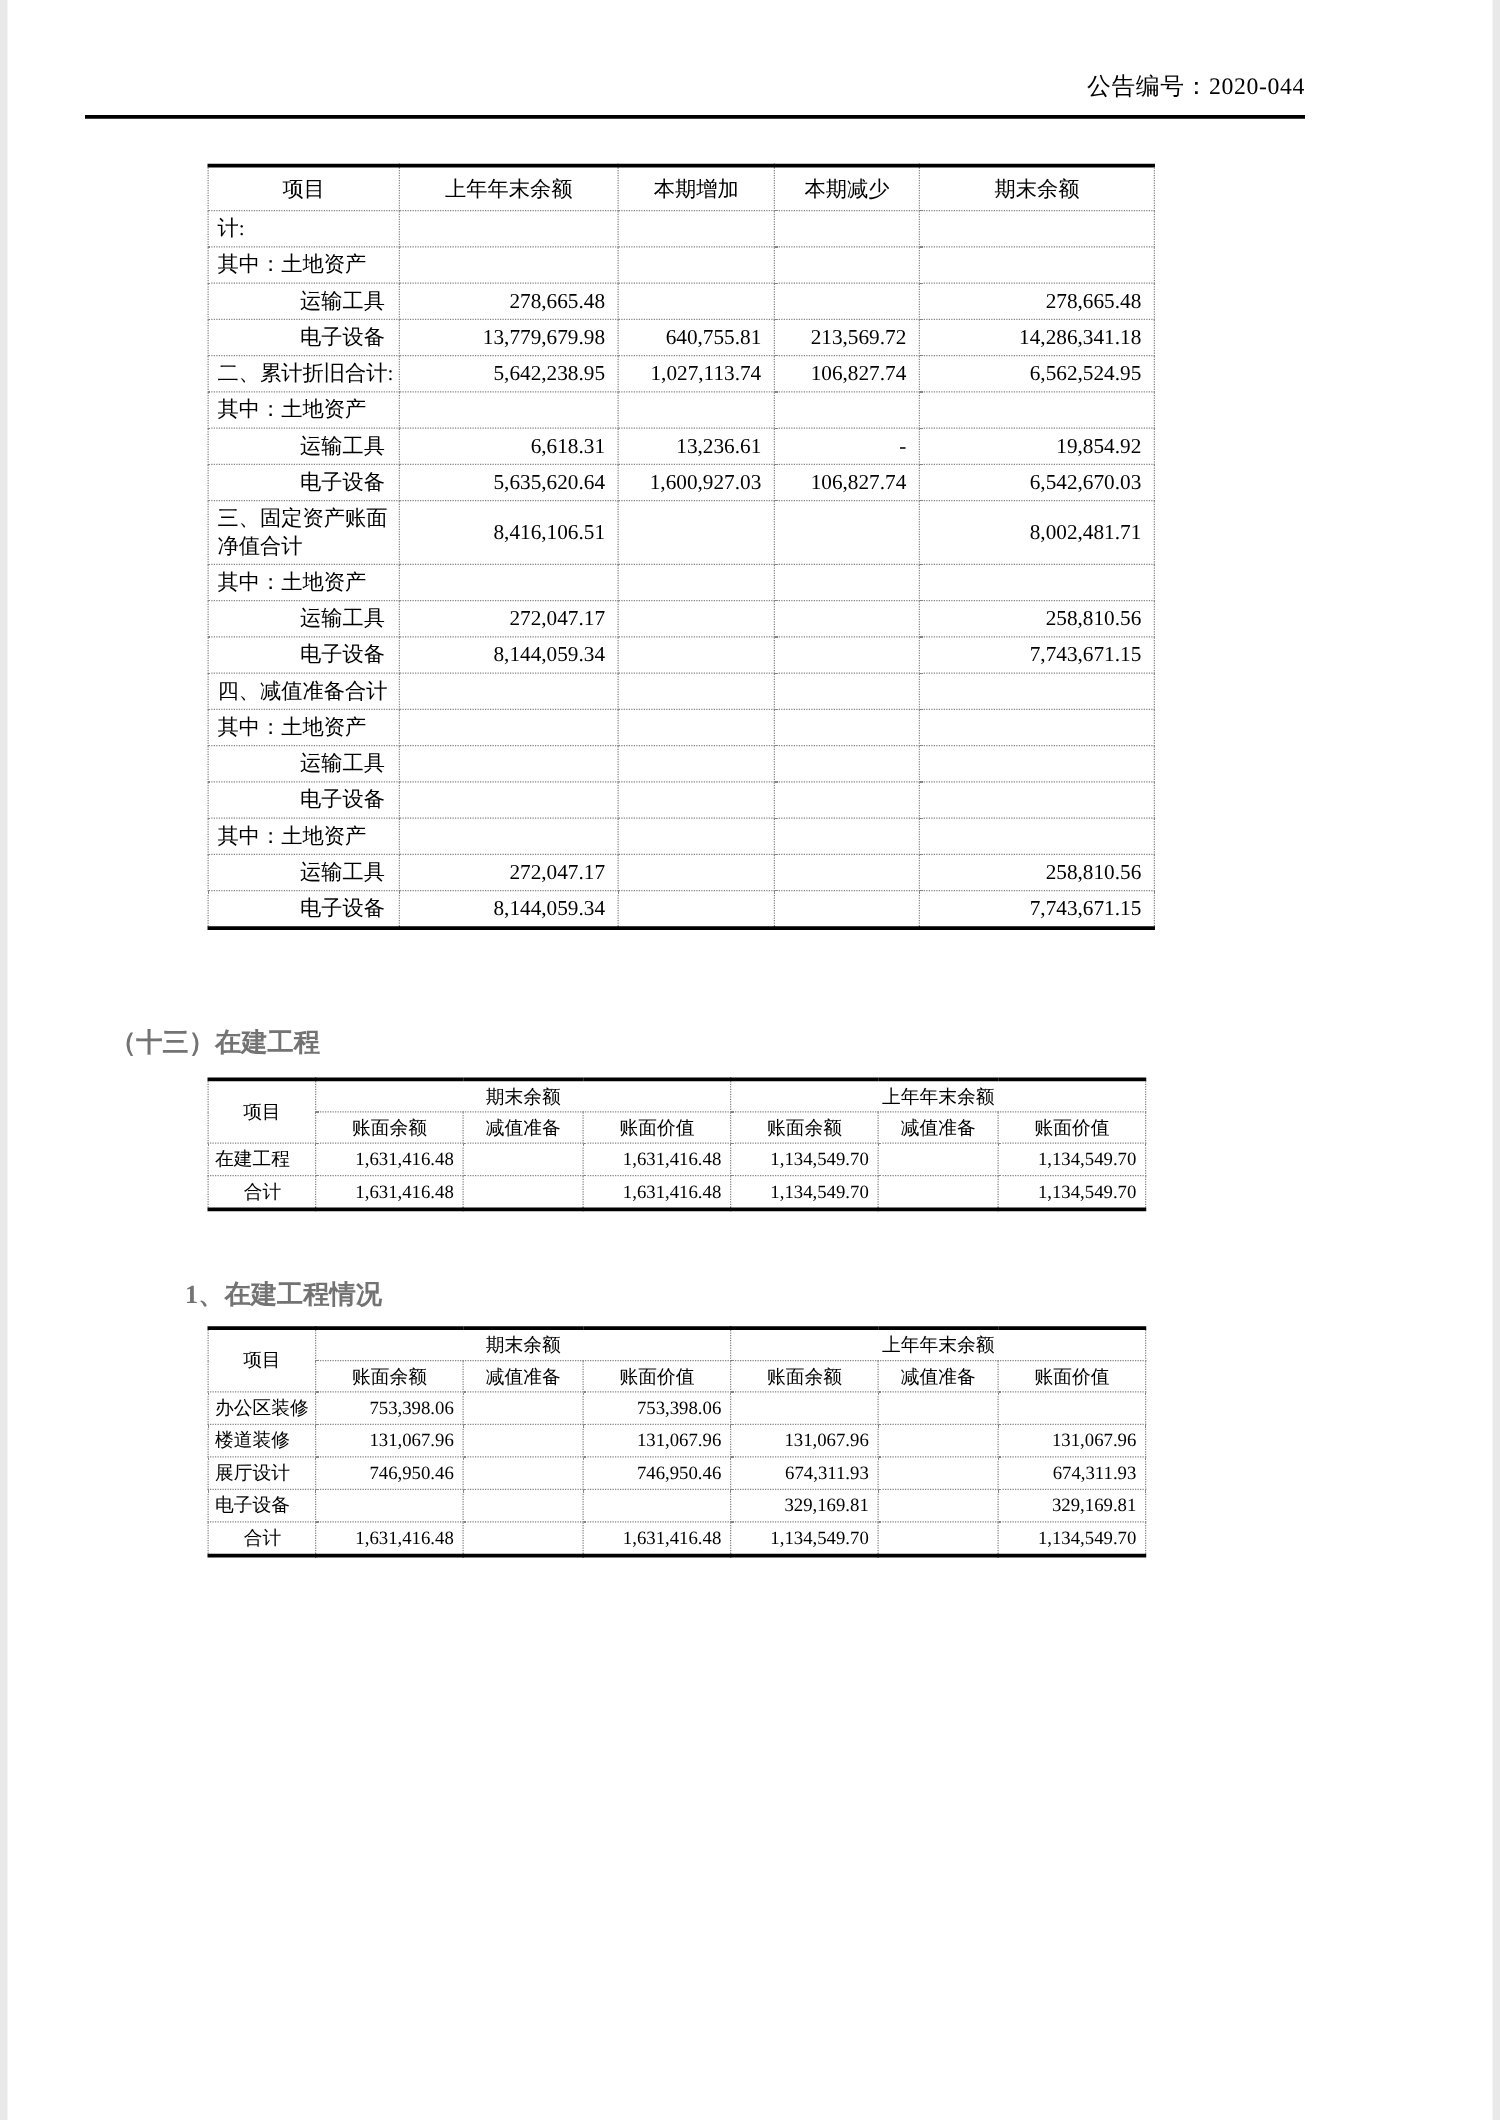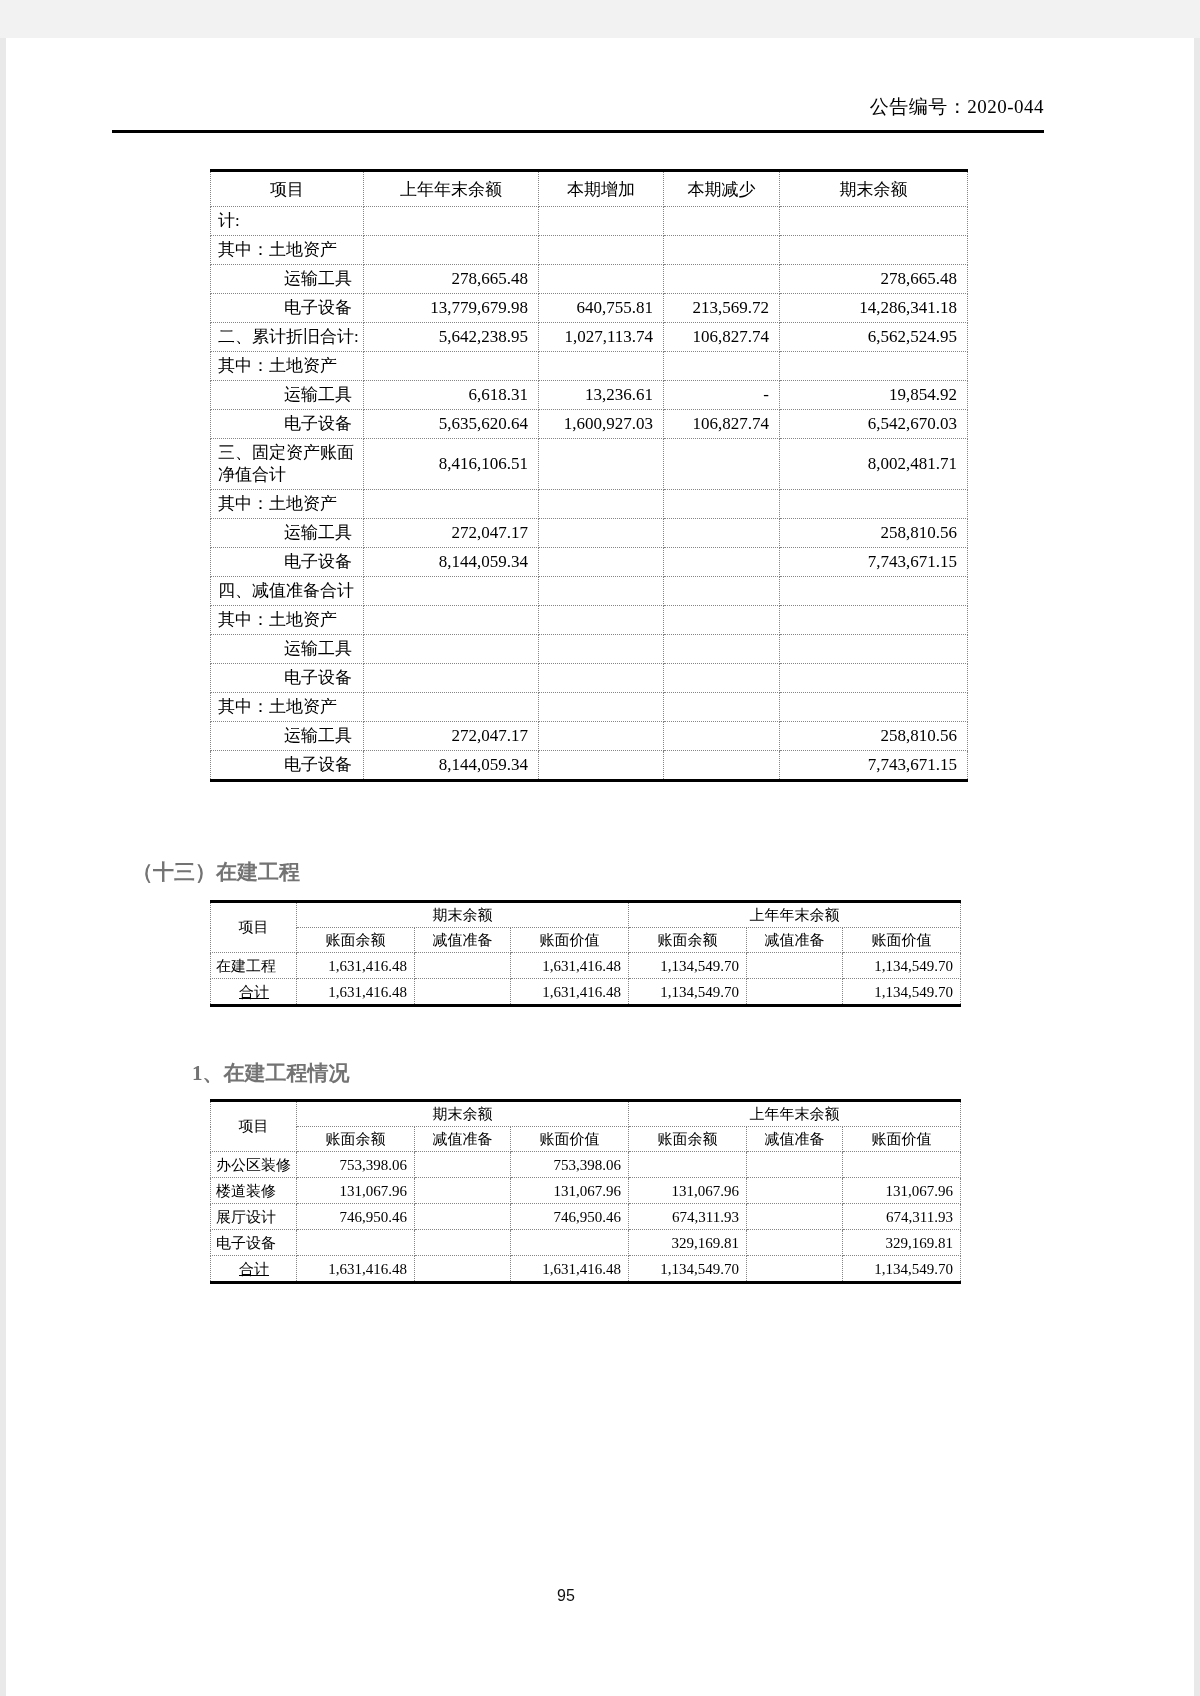--- a/index.html
+++ b/index.html
@@ -2,21 +2,21 @@
 <html><head>
 <meta charset="utf-8">
 <style>
   html,body{margin:0;padding:0;background:#f2f2f2;}
   .page{
     width:1200px;height:1696px;margin:0 auto;background:#ffffff;
     position:relative;color:#000;
     font-family:"Liberation Serif","DejaVu Serif",serif;
     border-left:6px solid #e9e9e9;border-right:6px solid #e9e9e9;box-sizing:border-box;
   }
-  .content{padding:56px 150px 0 106px;margin-top:38px;}
+  .content{padding:56px 150px 0 62px;}
   .notice{text-align:right;font-size:19px;letter-spacing:.5px;}
   .rule{height:3px;background:#000;margin-top:10px;}
 
   
   table.rpt{border-collapse:collapse;table-layout:fixed;}
   table.rpt{border-top:3px solid #000;border-bottom:3px solid #000;}
   table.rpt th,table.rpt td{
     border:1px dotted #858585;font-weight:normal;
     overflow:hidden;word-break:break-all;
   }
@@ -30,21 +30,21 @@
   table.t1 tr.indent td.label{text-align:right;padding-right:11px;}
   table.t1 td.num{text-align:right;padding-right:10px;height:21px;}
 
   
   .t2wrap{margin:14px 0 0 98px;}
   .t3wrap{margin:12px 0 0 98px;}
   table.small{width:750px;font-size:15px;}
   table.small th{height:22px;text-align:center;padding:1px 2px;}
   table.small td{padding:2px 4px;line-height:20px;height:21px;}
   table.small td.label{text-align:left;padding-left:5px;}
-  table.small tr.total td.label{text-align:center;text-decoration:underline;}
+  table.small tr.total td.label{text-align:center;}
   table.small td.num{text-align:right;padding-right:7px;}
 
   .sec-title{font-weight:bold;font-size:21px;color:#737373;}
   .sec13{margin:76px 0 0 20px;}
   .sec1{margin:52px 0 0 80px;}
 
   .footer{
     position:absolute;top:1549px;left:0;width:1120px;text-align:center;
     font-family:"Liberation Sans","DejaVu Sans",sans-serif;font-size:16px;color:#111;
   }
@@ -365,14 +365,13 @@
               <td class="num">1,134,549.70</td>
               <td class="num"></td>
               <td class="num">1,134,549.70</td>
             </tr>
           </tbody>
       </table>
     </div>
 
   </div>
 
-  <div class="footer">95</div>
 </div>
 
 </body></html>

